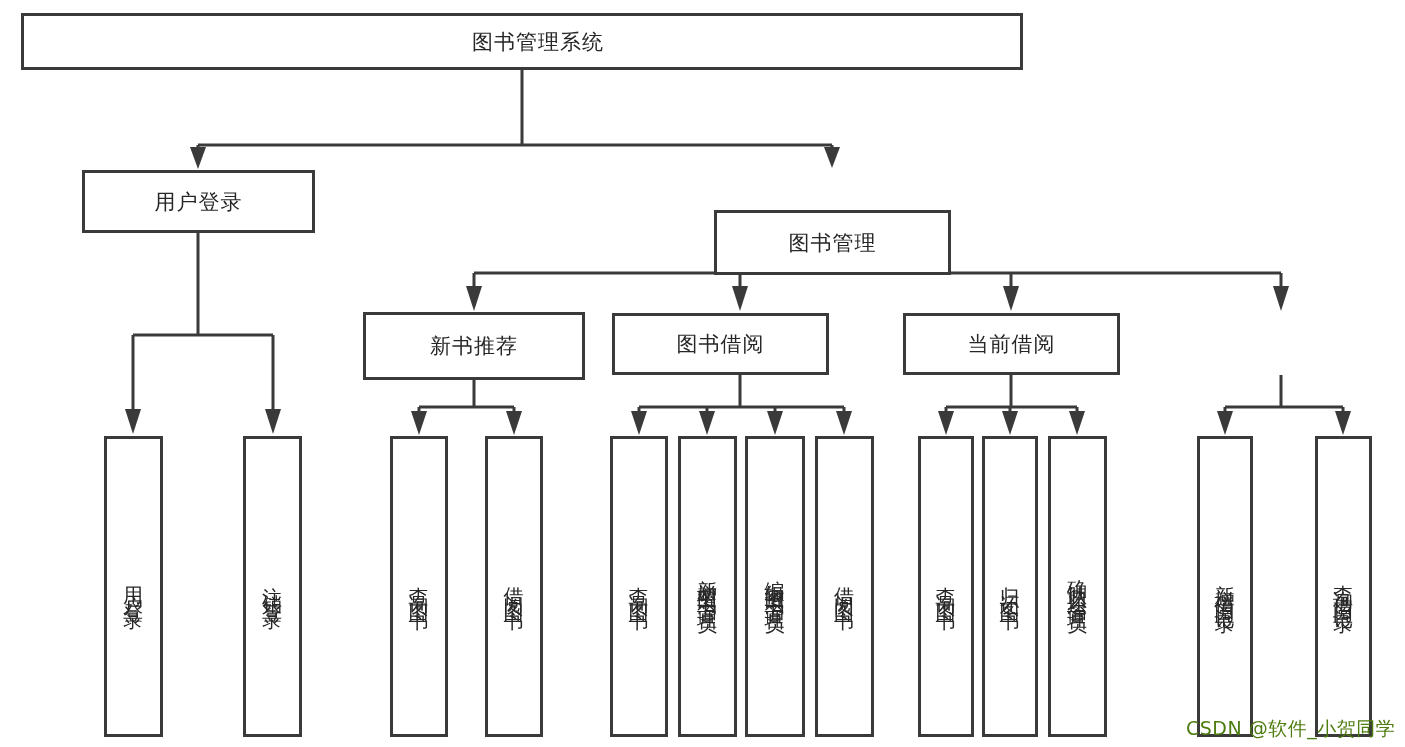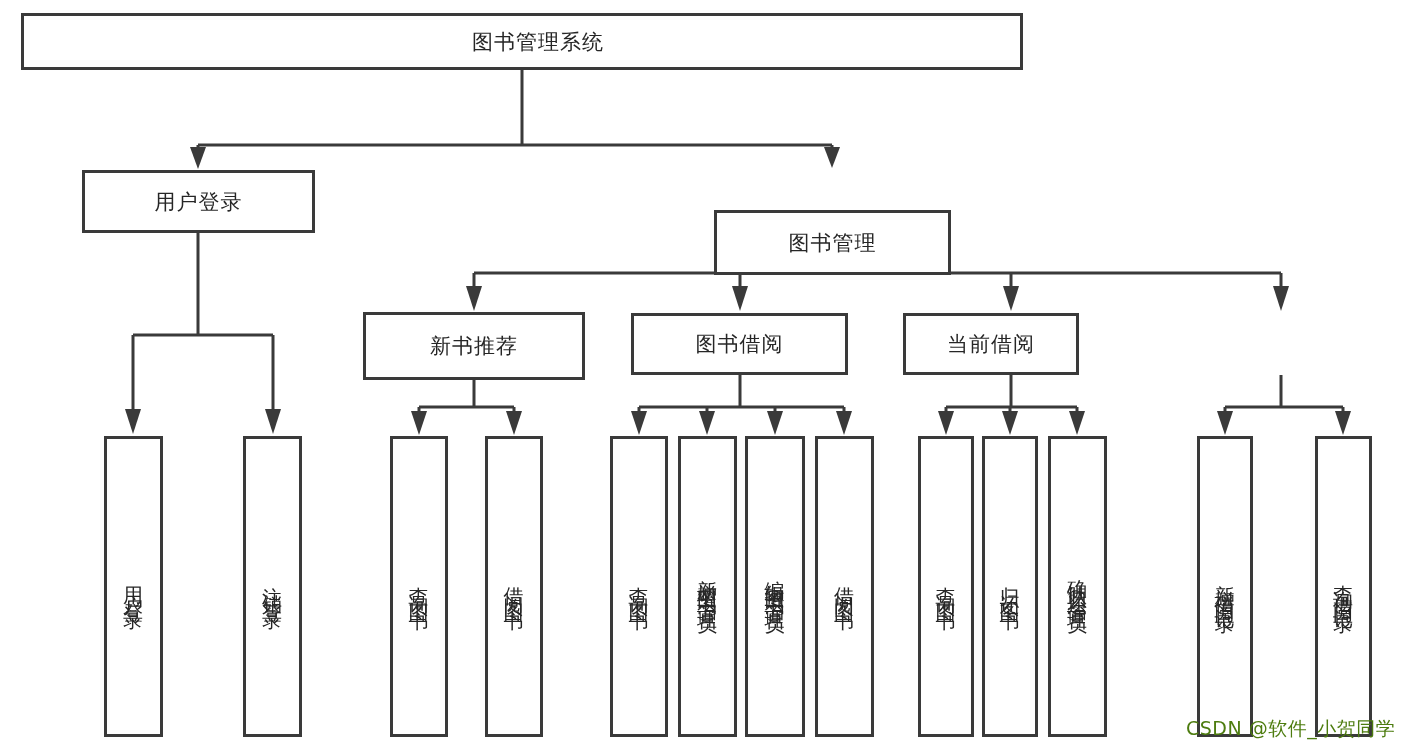--- a/index.html
+++ b/index.html
@@ -103,24 +103,24 @@
   <div class="node h" style="left:82px; top:170px; width:233px; height:63px;">
     <span>用户登录</span>
   </div>
   <div class="node h" style="left:714px; top:169px; width:237px; height:65px;margin-top:41px;">
     <span>图书管理</span>
   </div>
 
   <div class="node h" style="left:363px; top:312px; width:222px; height:68px;">
     <span>新书推荐</span>
   </div>
-  <div class="node h" style="left:631px; top:313px; width:217px; height:62px;">
+  <div class="node h" style="left:612px; top:313px; width:217px; height:62px;">
     <span>图书借阅</span>
   </div>
-  <div class="node h" style="left:903px; top:313px; width:176px; height:62px;justify-content:center;">
+  <div class="node h" style="left:903px; top:313px; width:217px; height:62px;justify-content:center;">
     <span>当前借阅</span>
   </div>
 
   <div class="node v" style="left:104px; top:436px; width:59px; height:301px;">
     <span>用户登录</span>
   </div>
   <div class="node v" style="left:243px; top:436px; width:59px; height:301px;">
     <span>注销登录</span>
   </div>
   <div class="node v" style="left:390px; top:436px; width:58px; height:301px;">

